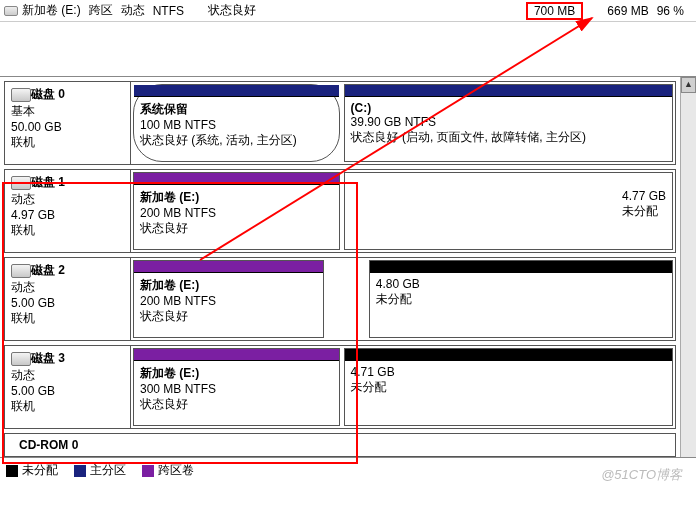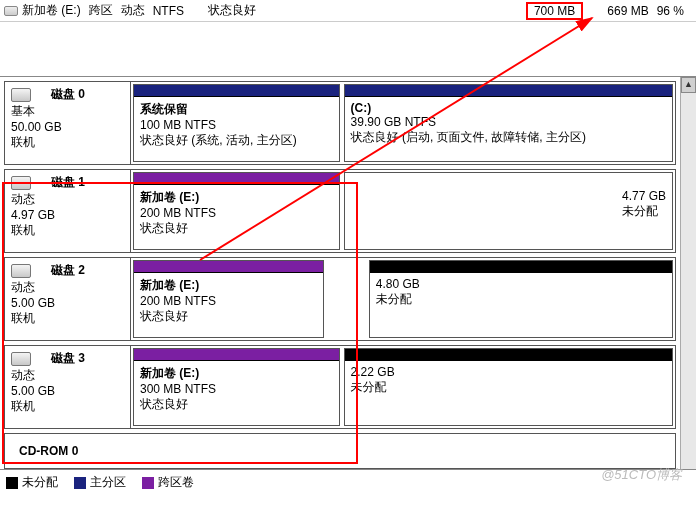--- a/index.html
+++ b/index.html
@@ -63,21 +63,21 @@
   .disk-left {
     width: 126px;
     border-right: 1px solid #555;
     padding: 4px 6px;
     display: flex;
     flex-direction: column;
   }
   .disk-left .hdr {
     display: flex;
     align-items: center;
-    gap: 20px;
+    gap: 0;
     font-weight: bold;
   }
   .disk-left .disk-icon {
     width: 20px; height: 14px;
     background: linear-gradient(#f4f4f4,#c8c8c8);
     border: 1px solid #777;
     border-radius: 2px;
   }
   .disk-right {
     flex: 1;
@@ -97,21 +97,21 @@
     flex: 1;
   }
   .bar-blue { background: #1a237e; border-bottom: 1px solid #000; }
   .bar-purple { background: #7b1fa2; border-bottom: 1px solid #000; }
   .bar-black { background: #000; }
   .bold { font-weight: bold; }
   .cdrom-row {
     display: flex;
     border: 1px solid #555;
     margin: 4px 20px 0 4px;
-    height: 36px;
+    height: 24px;
     align-items: center;
     padding-left: 6px;
     gap: 8px;
     font-weight: bold;
   }
   .legend {
     border-top: 1px solid #888;
     padding: 4px 6px;
     display: flex;
     gap: 16px;
@@ -167,21 +167,21 @@
       <div class="disk-left">
         <div class="hdr">
           <span class="disk-icon"></span>
           <span>磁盘 0</span>
         </div>
         <div>基本</div>
         <div>50.00 GB</div>
         <div>联机</div>
       </div>
       <div class="disk-right">
-        <div class="part" style="flex: 1 1 0%;">
+        <div class="part" style="flex: 1 1 0%; border-radius: 29px;">
           <div class="bar bar-blue"></div>
           <div class="body">
             <div class="bold">系统保留</div>
             <div>100 MB NTFS</div>
             <div>状态良好 (系统, 活动, 主分区)</div>
           </div>
         </div>
         <div class="part" style="flex: 1.6 1 0%;">
           <div class="bar bar-blue"></div>
           <div class="body">
@@ -263,21 +263,21 @@
           <div class="bar bar-purple"></div>
           <div class="body">
             <div class="bold">新加卷  (E:)</div>
             <div>300 MB NTFS</div>
             <div>状态良好</div>
           </div>
         </div>
         <div class="part" style="flex: 1.6 1 0%;">
           <div class="bar bar-black"></div>
           <div class="body">
-            <div>2.22 GB</div>
+            <div>4.71 GB</div>
             <div>未分配</div>
           </div>
         </div>
       </div>
     </div>
     <div class="cdrom-row">
       <span class="disk-icon"></span>
       <span>CD-ROM 0</span>
     </div>
   </div>

